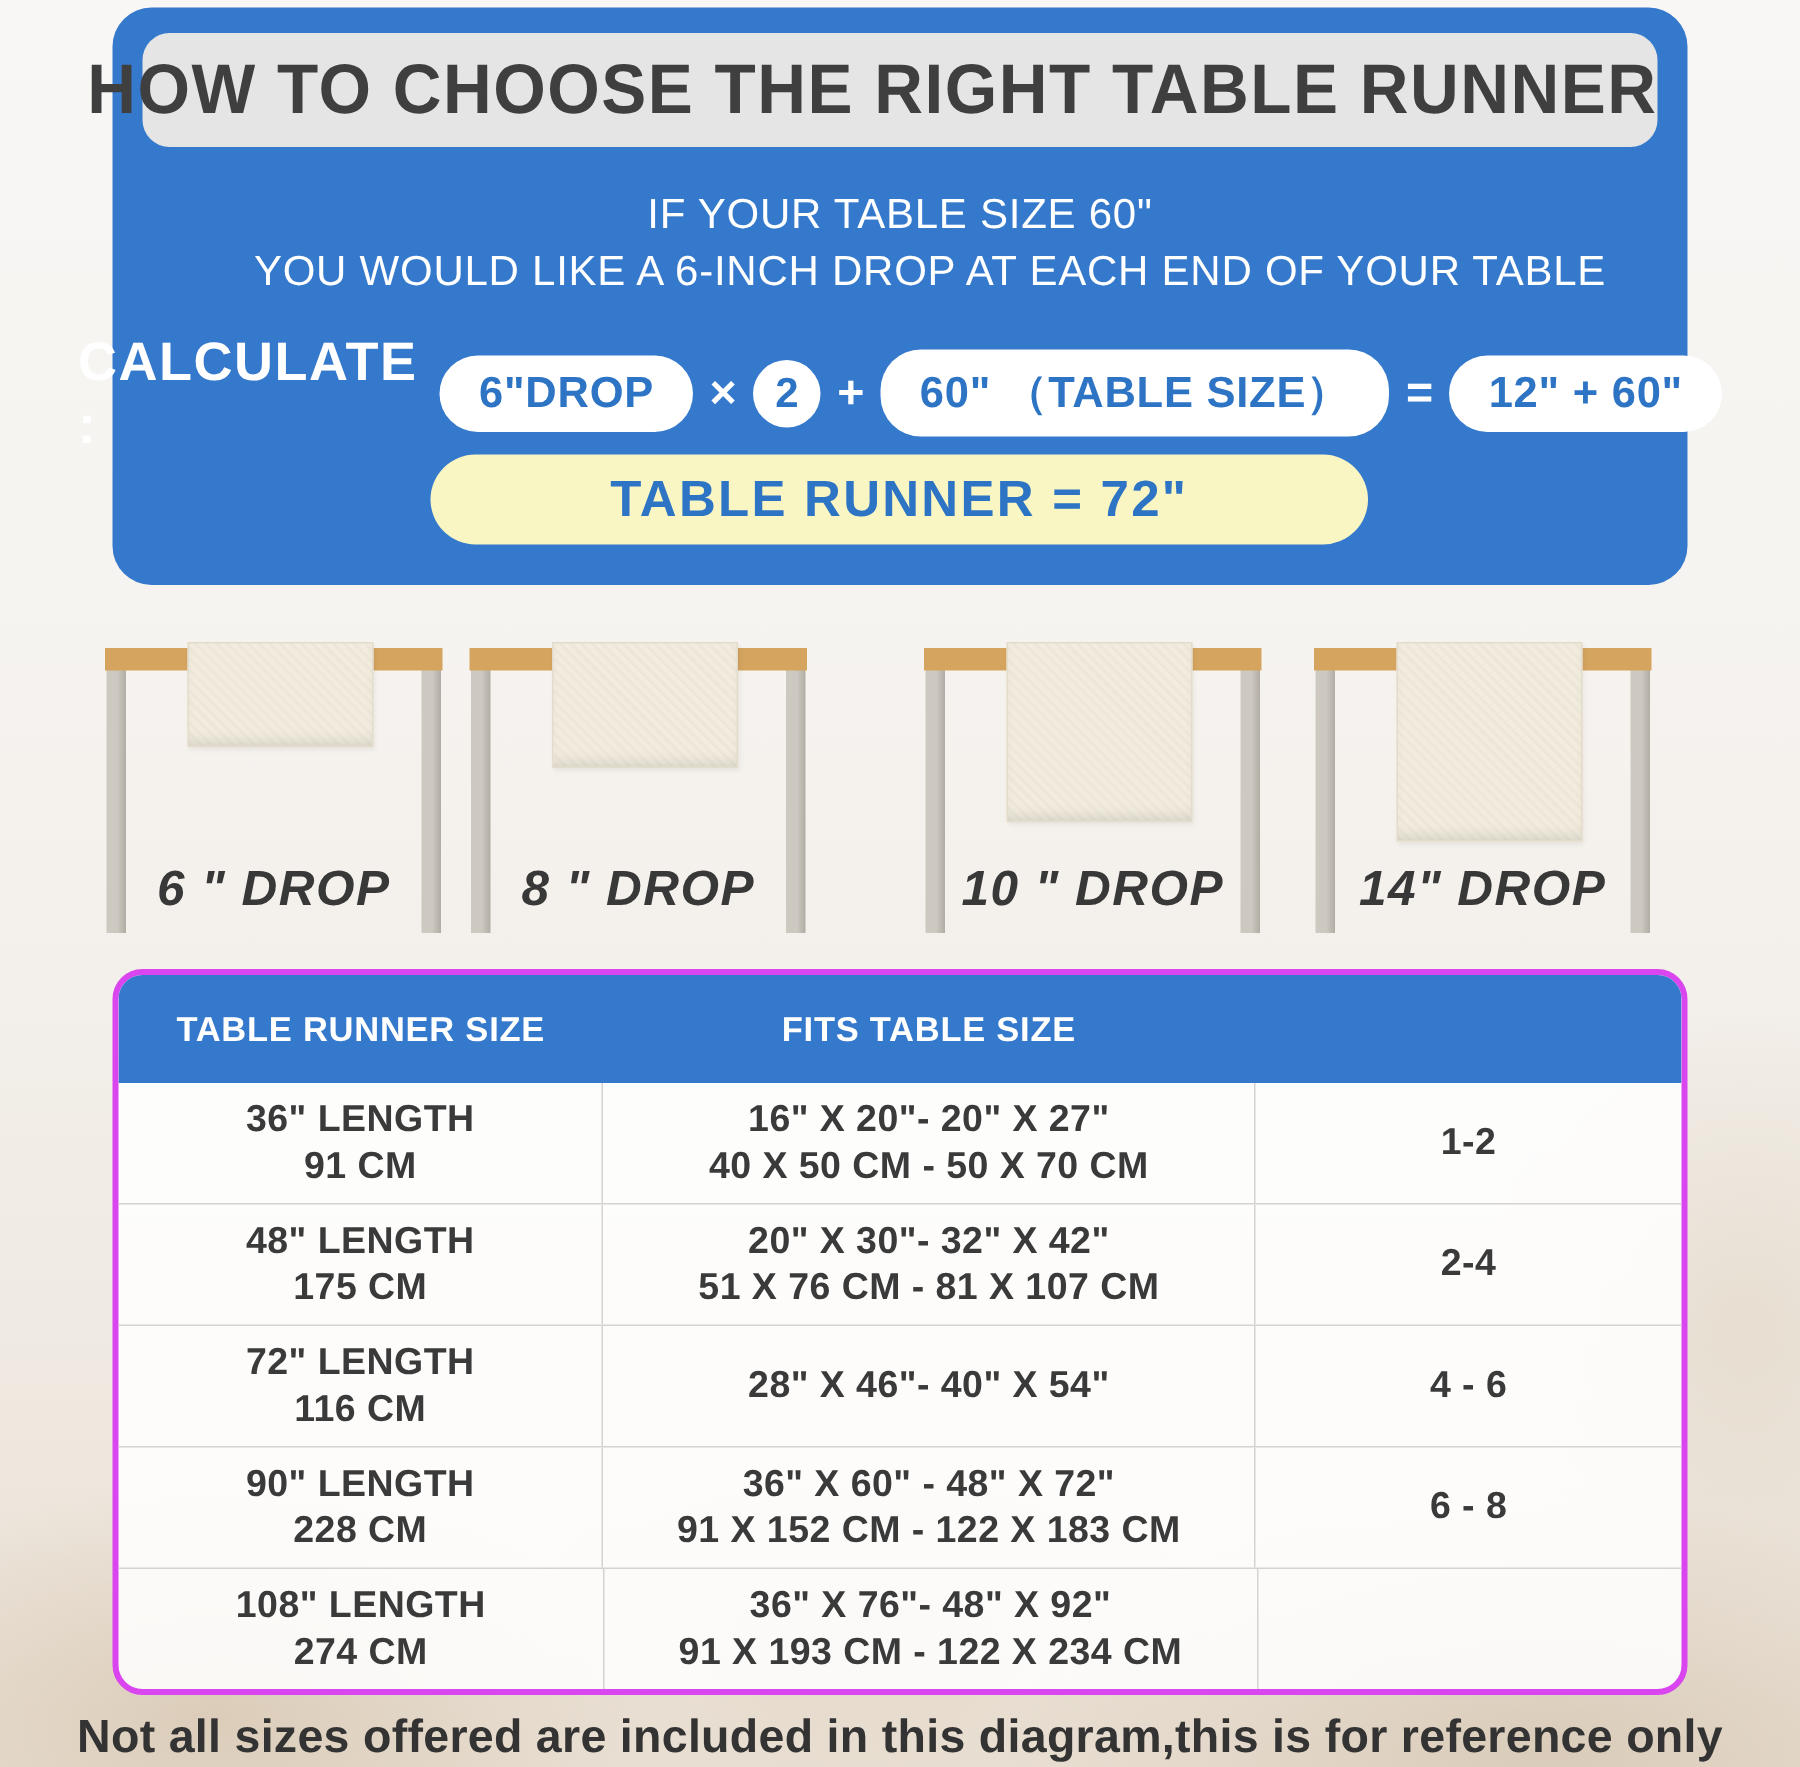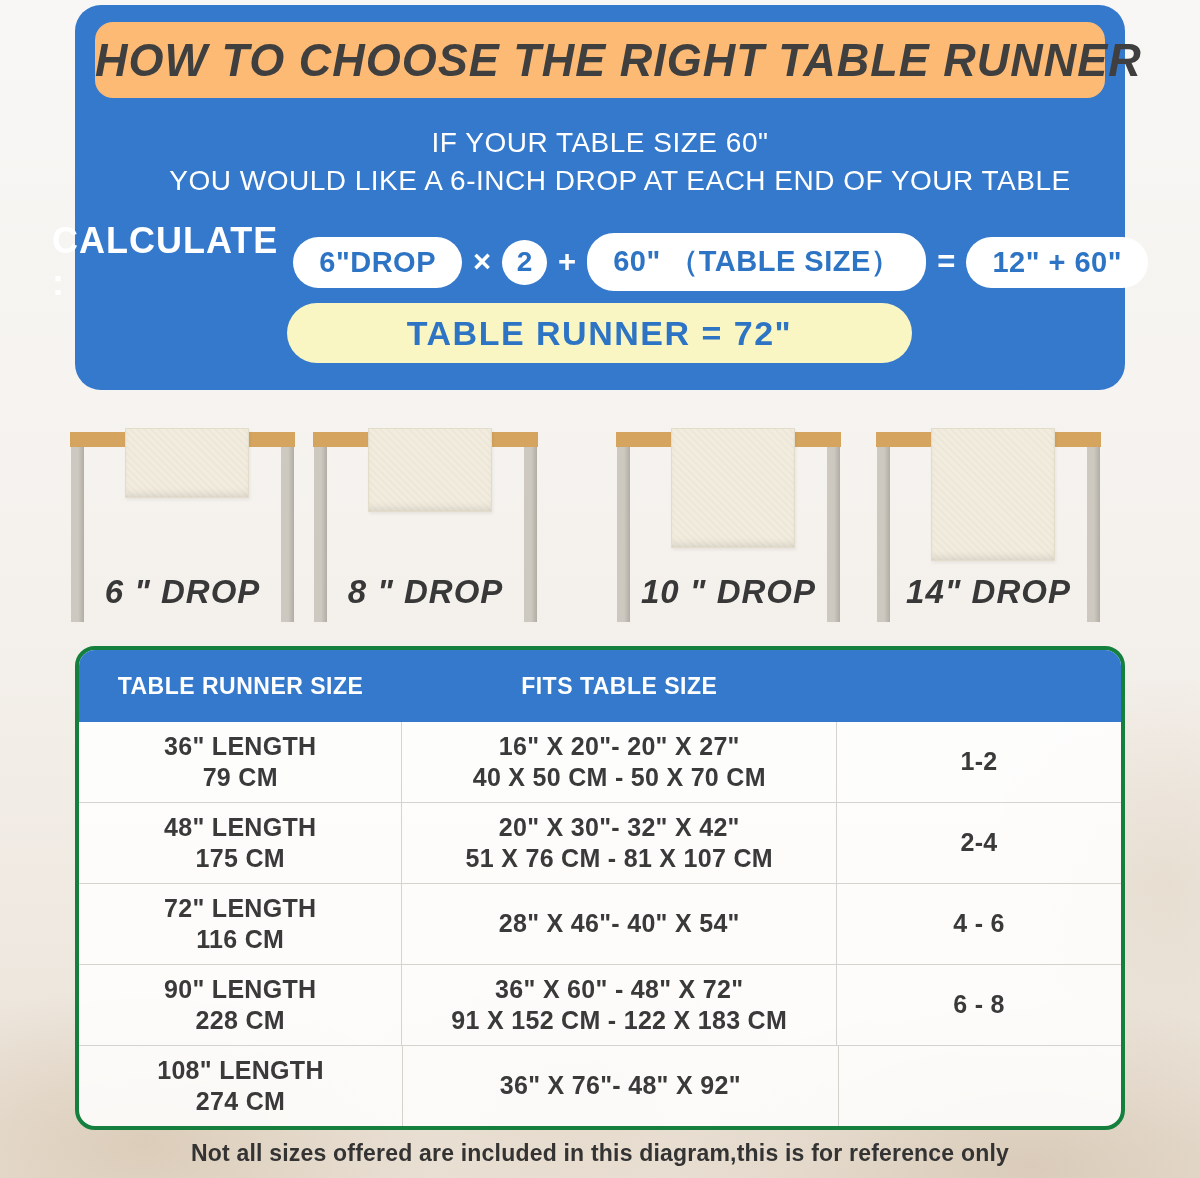--- a/index.html
+++ b/index.html
@@ -13,22 +13,22 @@
       radial-gradient(260px 300px at 97% 75%, rgba(216,200,178,.35), transparent 70%),
       linear-gradient(180deg,#f8f7f5 0%,#f5f2ee 45%,#efe9e1 78%,#e9e0d4 100%);
   }
   
   .header-panel{
     position:absolute;left:75px;top:5px;width:1050px;height:385px;
     background:#3579CC;border-radius:26px;
   }
   .title-banner{
     position:absolute;left:20px;top:17px;width:1010px;height:76px;
-    background:#fdba74;border-radius:18px;
-    display:flex;align-items:center;justify-content:flex-start;font-style:italic;
+    background:#e5e5e5;border-radius:18px;
+    display:flex;align-items:center;justify-content:flex-end;
   }
   .title-banner h1{
     margin:0;font-size:45px;font-weight:bold;color:#3f3f3f;letter-spacing:1px;
     transform:scaleY(1.04);white-space:nowrap;
   }
   .subtitle{position:absolute;left:0;width:100%;text-align:center;color:#fff;
     font-size:28px;letter-spacing:.5px;}
   .subtitle.line1{top:122px;}
   .subtitle.line2{top:160px;padding-left:20px;}
   .formula-row{
@@ -67,37 +67,37 @@
   }
   .fig-a .runner{height:70px;} .fig-b .runner{height:84px;}
   .fig-c .runner{height:120px;} .fig-d .runner{height:133px;}
   .drop-label{
     position:absolute;top:148px;left:0;width:100%;text-align:center;
     font-style:italic;font-weight:bold;font-size:33px;color:#383838;letter-spacing:1px;
   }
   
   .size-table{
     position:absolute;left:75px;top:646px;width:1050px;height:484px;
-    border:4px solid #15803d;border-radius:20px;box-sizing:border-box;
+    border:4px solid #d946ef;border-radius:20px;box-sizing:border-box;
     background:rgba(255,255,255,.86);overflow:hidden;
   }
   .size-header{position:absolute;top:0;left:0;right:0;height:72px;background:#3579CC;display:flex;}
   .hcell{display:flex;align-items:center;justify-content:center;color:#fff;
     font-weight:bold;font-size:23px;letter-spacing:.5px;}
   .w1{width:31%;} .w2{width:41.7%;} .w3{width:27.3%;}
   .size-body{position:absolute;top:72px;bottom:0;left:0;right:0;display:flex;flex-direction:column;}
   .size-row{flex:1;display:flex;}
   .size-row + .size-row{border-top:1px solid #D6D3CF;}
   .cell{display:flex;flex-direction:column;align-items:center;justify-content:center;
     font-weight:bold;color:#3A3A3A;font-size:25px;line-height:1.25;letter-spacing:.3px;}
   .cell.w2{border-left:1px solid #D6D3CF;border-right:1px solid #D6D3CF;}
   
   .footer-note{
     position:absolute;top:1140px;left:0;width:100%;text-align:center;
-    font-weight:bold;font-size:23px;color:#333333;letter-spacing:.2px;
+    font-weight:bold;font-size:31px;color:#333333;letter-spacing:.2px;
   }
 </style>
 </head>
 <body>
 
 <div class="header-panel">
   <div class="title-banner">
     <h1>HOW TO CHOOSE THE RIGHT TABLE RUNNER</h1>
   </div>
   <div class="subtitle line1">IF YOUR TABLE SIZE 60"</div>
@@ -149,21 +149,21 @@
 <div class="size-table">
   <div class="size-header">
     <div class="hcell w1">TABLE RUNNER SIZE</div>
     <div class="hcell w2">FITS TABLE SIZE</div>
   </div>
   <div class="size-body">
 
     <div class="size-row">
       <div class="cell w1">
         <span>36" LENGTH</span>
-        <span>79 CM</span>
+        <span>91 CM</span>
       </div>
       <div class="cell w2">
         <span>16" X 20"- 20" X 27"</span>
         <span>40 X 50 CM - 50 X 70 CM</span>
       </div>
       <div class="cell w3">
         <span>1-2</span>
       </div>
     </div>
 
@@ -208,19 +208,20 @@
       </div>
     </div>
 
     <div class="size-row">
       <div class="cell w1">
         <span>108" LENGTH</span>
         <span>274 CM</span>
       </div>
       <div class="cell w2">
         <span>36" X 76"- 48" X 92"</span>
+        <span>91 X 193 CM - 122 X 234 CM</span>
       </div>
     </div>
 
   </div>
 </div>
 
 <div class="footer-note">Not all sizes offered are included in this diagram,this is for reference only</div>
 
 </body></html>

